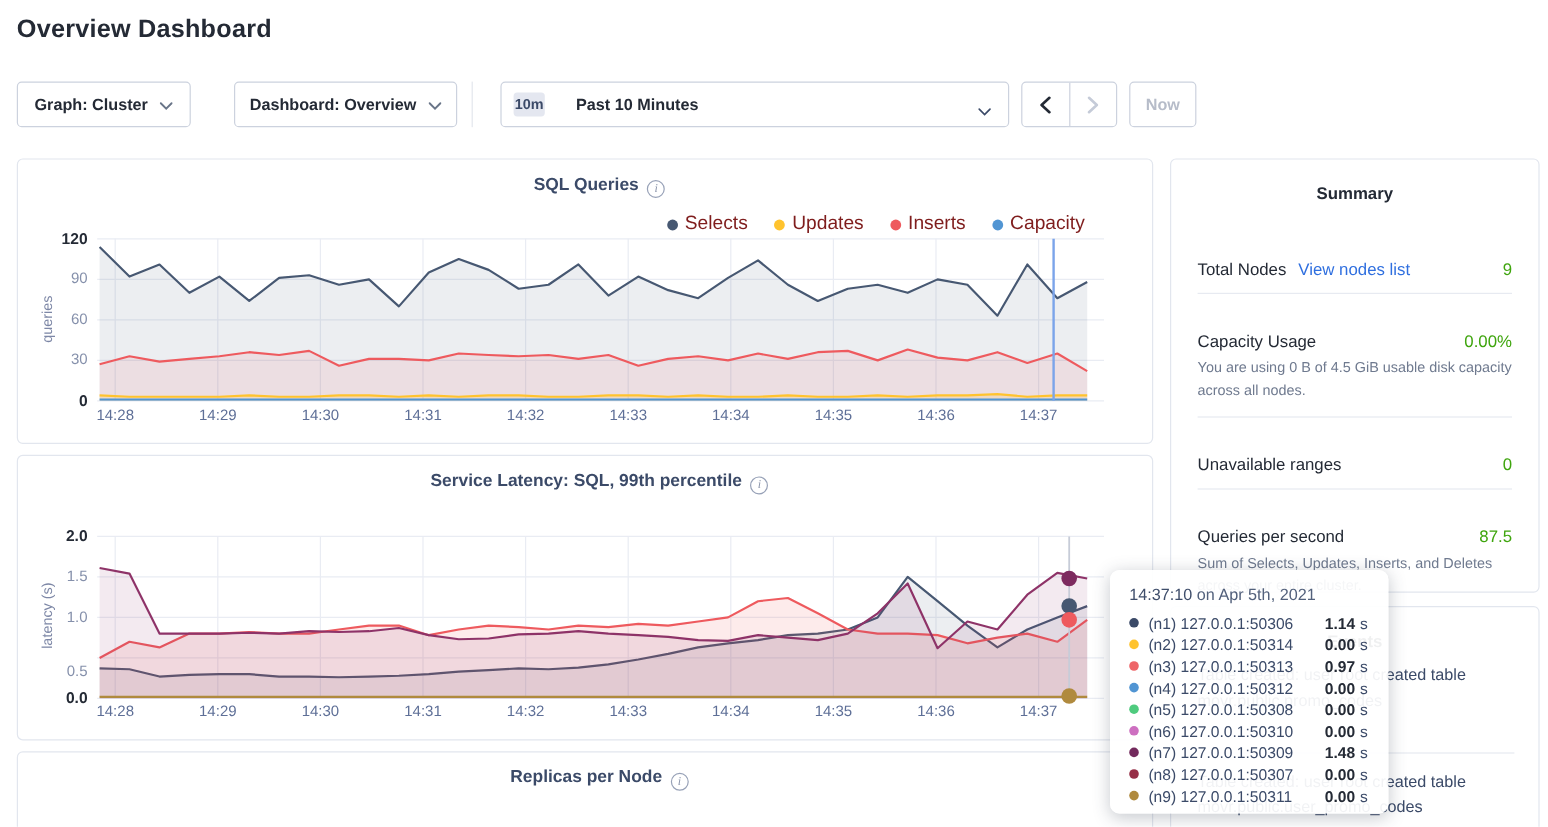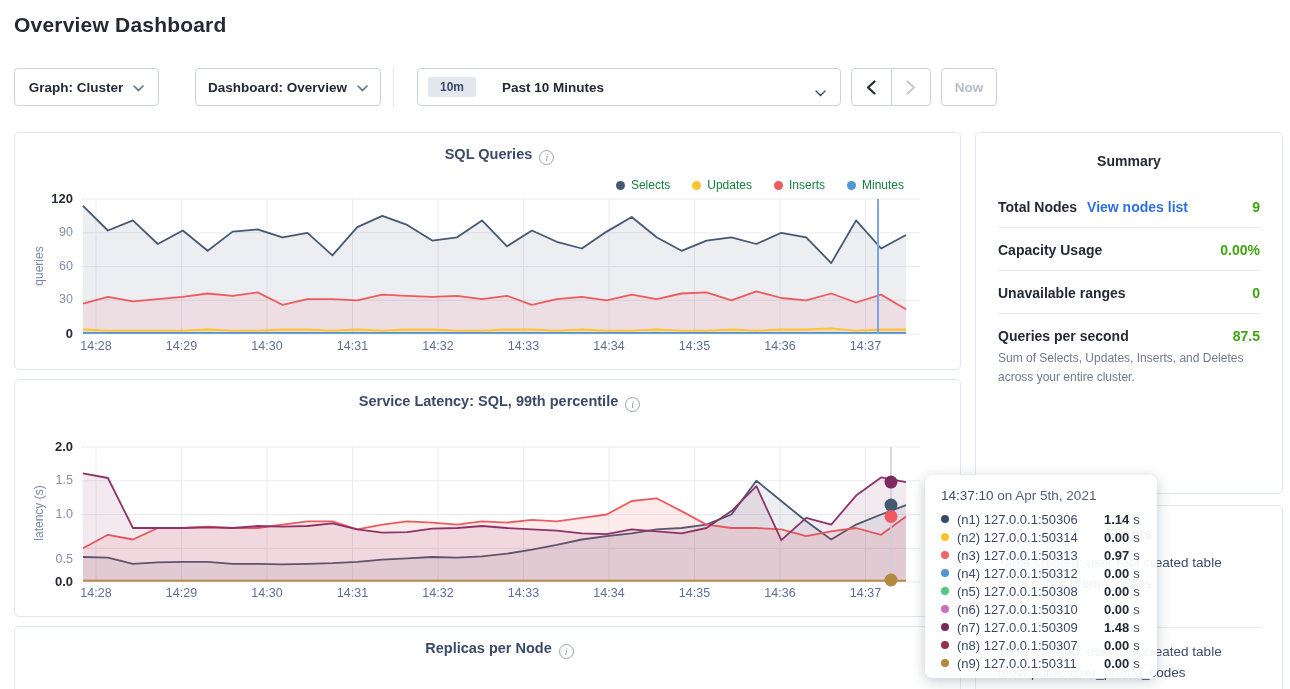--- a/index.html
+++ b/index.html
@@ -6,21 +6,21 @@
   html,body { width:1290px; height:689px; overflow:hidden; background:#fff;
     font-family:"Liberation Sans", sans-serif; color:#242a35; position:relative; }
   h1.page-title { position:absolute; left:14px; top:13px; font-size:21px; font-weight:700; color:#242a35; letter-spacing:.2px; }
 
   
   .btn { position:absolute; top:68px; height:38px; background:#fff; border:1px solid #ccd2de; border-radius:4px;
     display:flex; align-items:center; justify-content:center; gap:10px; font-size:13.5px; font-weight:700; color:#242a35; cursor:pointer; }
   .chev { display:inline-block; }
   .toolbar-divider { position:absolute; left:393px; top:68px; width:1px; height:38px; background:#e3e6ed; }
   .time-select { justify-content:flex-start; padding:0 36px 0 10px; }
-  .time-badge { background:#e4e7f0; color:#3b4a68; font-size:12px; font-weight:700; padding:3px 12px; border-radius:3px; margin-right:16px; }
+  .time-badge { background:#e4e7f0; color:#3b4a68; font-size:12px; font-weight:700; padding:3px 1px; border-radius:3px; margin-right:16px; }
   .time-chev { position:absolute; right:14px; top:16px; }
   .arrow-group { position:absolute; left:851px; top:68px; width:80px; height:38px; border:1px solid #ccd2de; border-radius:4px; display:flex; }
   .arrow-btn { flex:1; display:flex; align-items:center; justify-content:center; cursor:pointer; }
   .arrow-btn + .arrow-btn { border-left:1px solid #ccd2de; }
   .now-btn { left:941px; width:56px; color:#b6bcc9; cursor:default; }
 
   
   .card { position:absolute; background:#fff; border:1px solid #e2e6ee; border-radius:5px; }
   #card-sql { left:14px; top:132px; width:947px; height:238px; }
   #card-lat { left:14px; top:379px; width:947px; height:238px; }
@@ -30,30 +30,30 @@
 
   .chart-title { position:absolute; top:13px; left:12px; width:100%; text-align:center; font-size:14.5px; font-weight:700; color:#3b4a68; }
   .info-icon { display:inline-block; width:15px; height:15px; border:1px solid #97a1b7; border-radius:50%; color:#8a94aa;
     font-size:10px; font-weight:400; line-height:14px; text-align:center; margin-left:7px; vertical-align:-2px; cursor:pointer;
     font-family:"Liberation Serif", serif; font-style:italic; }
   .axis-label { position:absolute; left:-6px; top:126px; width:60px; text-align:center; transform:rotate(-90deg); font-size:12px; color:#7d87a6; }
   .ytick { position:absolute; left:8px; width:50px; text-align:right; font-size:12.5px; color:#8590ab; }
   .ytick.end { color:#242a35; font-weight:700; font-size:13px; }
   .xtick { position:absolute; top:206px; width:64px; text-align:center; font-size:12.5px; color:#5e6f97; }
   .legend { position:absolute; top:45px; right:56px; display:flex; gap:22px; }
-  .legend-item { display:flex; align-items:center; gap:6px; font-size:12px; color:#15803d; cursor:pointer; }
+  .legend-item { display:flex; align-items:center; gap:6px; font-size:16px; color:#7f1d1d; cursor:pointer; }
   .legend-dot { width:9px; height:9px; border-radius:50%; }
   .chart-svg { position:absolute; left:0; top:0; }
 
   
   .panel-title { position:absolute; top:20px; left:0; width:100%; text-align:center; font-size:14px; font-weight:700; color:#242a35; }
   .sum-rows { position:absolute; top:36px; left:22px; right:22px; }
   .sum-row { padding:14px 0 12px; border-top:1px solid #e7eaf1; }
   .sum-row.first { padding-top:30px; border-top:none; }
-  .sum-line { display:flex; justify-content:space-between; align-items:baseline; font-size:14px; font-weight:700; color:#242a35; }
+  .sum-line { display:flex; justify-content:space-between; align-items:baseline; font-size:14px; font-weight:400; color:#242a35;margin-top:17px; }
   .sum-left { display:flex; align-items:baseline; gap:10px; }
   .sum-link { color:#2f6fdf; cursor:pointer; }
   .sum-val { color:#3fa50e; white-space:nowrap; }
   .sum-desc { font-size:12px; font-weight:400; color:#6f7a8f; line-height:19px; margin-top:5px; }
 
   
   .events-list { position:absolute; left:22px; right:20px; top:46px; }
   .event-item { padding-bottom:33px; font-size:13.5px; color:#3b4a68; line-height:21px; cursor:pointer; }
   .event-item + .event-item { border-top:1px solid #e7eaf1; padding-top:13px; padding-bottom:0; }
 
@@ -121,21 +121,21 @@
       <span class="legend-item">
         <span class="legend-dot" style="background: rgb(255, 195, 46);"></span>
         <span>Updates</span>
       </span>
       <span class="legend-item">
         <span class="legend-dot" style="background: rgb(238, 90, 94);"></span>
         <span>Inserts</span>
       </span>
       <span class="legend-item">
         <span class="legend-dot" style="background: rgb(81, 149, 211);"></span>
-        <span>Minutes</span>
+        <span>Capacity</span>
       </span>
     </div>
   <div class="axis-label">queries</div>
   <svg class="chart-svg" width="945" height="236">
       <line x1="66" y1="201" x2="905" y2="201" stroke="#e9ecf3" stroke-width="1"></line>
       <line x1="66" y1="167.25" x2="905" y2="167.25" stroke="#e9ecf3" stroke-width="1"></line>
       <line x1="66" y1="133.5" x2="905" y2="133.5" stroke="#e9ecf3" stroke-width="1"></line>
       <line x1="66" y1="99.75" x2="905" y2="99.75" stroke="#e9ecf3" stroke-width="1"></line>
       <line x1="66" y1="66" x2="905" y2="66" stroke="#e9ecf3" stroke-width="1"></line>
       <line x1="81" y1="66" x2="81" y2="201" stroke="#e9ecf3" stroke-width="1"></line>
@@ -242,20 +242,21 @@
           <span class="sum-link">View nodes list</span>
         </span>
         <span class="sum-val">9</span>
       </div>
     </div>
     <div class="sum-row">
       <div class="sum-line">
         <span>Capacity Usage</span>
         <span class="sum-val">0.00%</span>
       </div>
+      <div class="sum-desc">You are using 0 B of 4.5 GiB usable disk capacity across all nodes.</div>
     </div>
     <div class="sum-row">
       <div class="sum-line">
         <span>Unavailable ranges</span>
         <span class="sum-val">0</span>
       </div>
     </div>
     <div class="sum-row">
       <div class="sum-line">
         <span>Queries per second</span>

